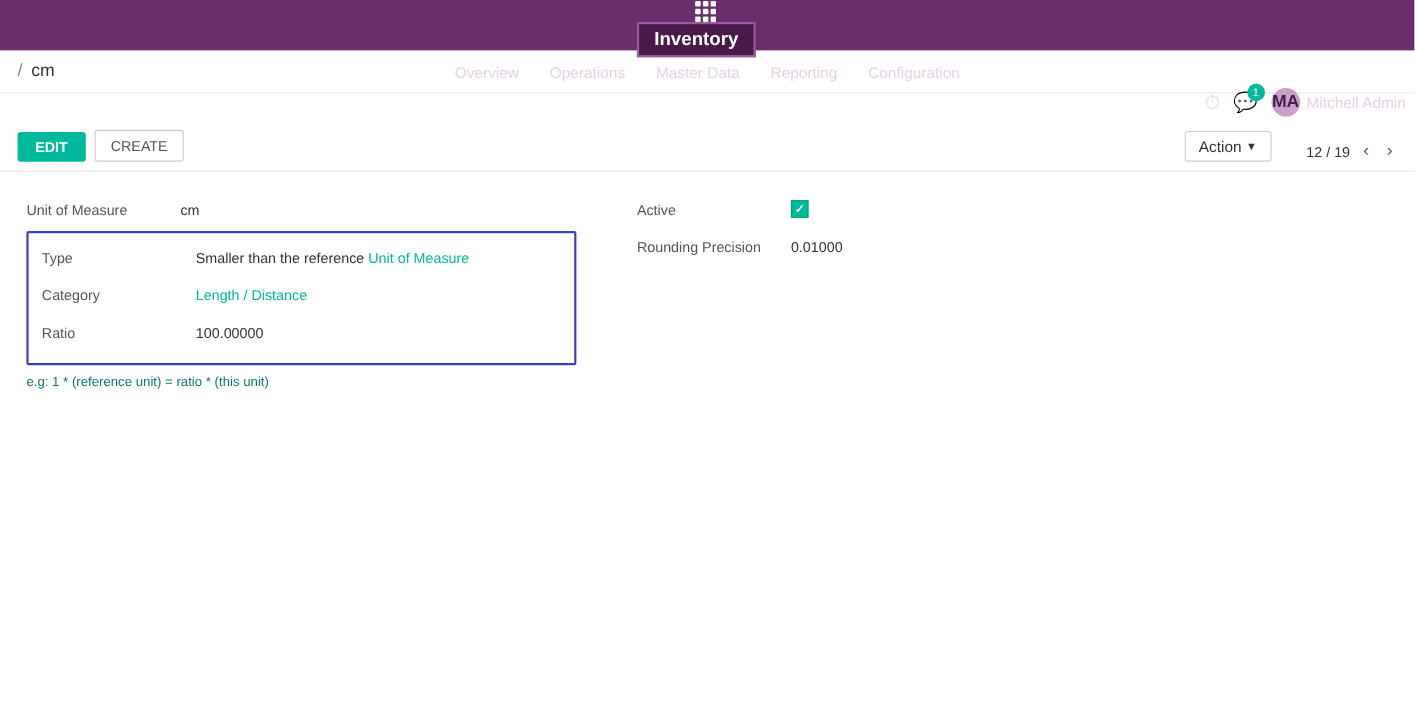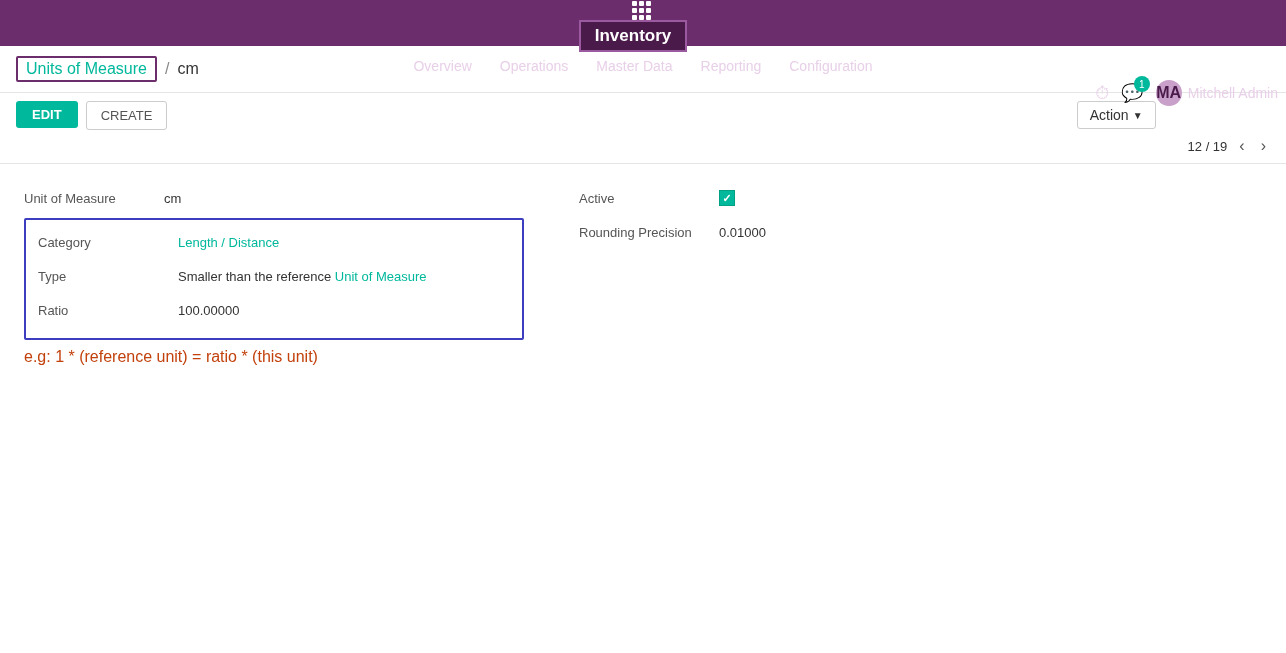--- a/index.html
+++ b/index.html
@@ -94,21 +94,21 @@
       border: 2px solid #6b2d6b;
       padding: 2px 8px;
       border-radius: 2px;
     }
     .breadcrumb-sep { color: #888; font-size: 16px; }
     .breadcrumb-current { color: #333; font-size: 16px; font-weight: 500; }
 
     
     .action-bar {
       display: flex;
-      align-items: flex-start;
+      align-items: flex-end;
       padding: 8px 16px;
       border-bottom: 1px solid #e5e5e5;
       background: #fff;
       gap: 8px;
     }
     .btn-edit {
       background: #00b89c;
       color: #fff;
       border: none;
       padding: 6px 16px;
@@ -188,22 +188,22 @@
     
     .section-bordered {
       border: 2px solid #3d3dbf;
       border-radius: 2px;
       padding: 8px 12px;
       margin-top: 6px;
     }
 
     
     .hint-text {
-      color: #c2410c;
-      font-size: 16px;
+      color: #0f766e;
+      font-size: 12px;
       margin-top: 8px;
     }
 
     
     .checkbox-teal {
       width: 16px; height: 16px;
       background: #00b89c;
       border: 1px solid #00a085;
       display: inline-flex; align-items: center; justify-content: center;
       cursor: pointer;
@@ -247,21 +247,20 @@
       <span class="badge">1</span>
     </div>
     <div class="navbar-user">
       <div class="user-avatar">MA</div>
       <span>Mitchell Admin</span>
     </div>
   </div>
 </nav>
 
 <div class="breadcrumb-bar">
-  <span class="breadcrumb-item">Units of Measure</span>
   <span class="breadcrumb-sep">/</span>
   <span class="breadcrumb-current">cm</span>
 </div>
 
 <div class="action-bar">
   <button class="btn-edit">EDIT</button>
   <button class="btn-create">CREATE</button>
   <div class="action-spacer"></div>
   <div class="action-dropdown">
     <span>Action</span>
@@ -279,32 +278,32 @@
   <div class="form-left">
 
     <div class="field-row">
       <span class="field-label">Unit of Measure</span>
       <span class="field-value">cm</span>
     </div>
 
     <div class="section-bordered">
 
       <div class="field-row">
-        <span class="field-label">Category</span>
-        <span class="field-value-link">Length / Distance</span>
-      </div>
-
-      <div class="field-row">
         <span class="field-label">Type</span>
         <span class="field-value-mixed">
           <span>Smaller than the reference </span><span class="ref-link">Unit of Measure</span>
         </span>
       </div>
 
       <div class="field-row">
+        <span class="field-label">Category</span>
+        <span class="field-value-link">Length / Distance</span>
+      </div>
+
+      <div class="field-row">
         <span class="field-label">Ratio</span>
         <span class="field-value">100.00000</span>
       </div>
     </div>
 
     <div class="hint-text">e.g: 1 * (reference unit) = ratio * (this unit)</div>
   </div>
 
   <div class="form-right">
 

